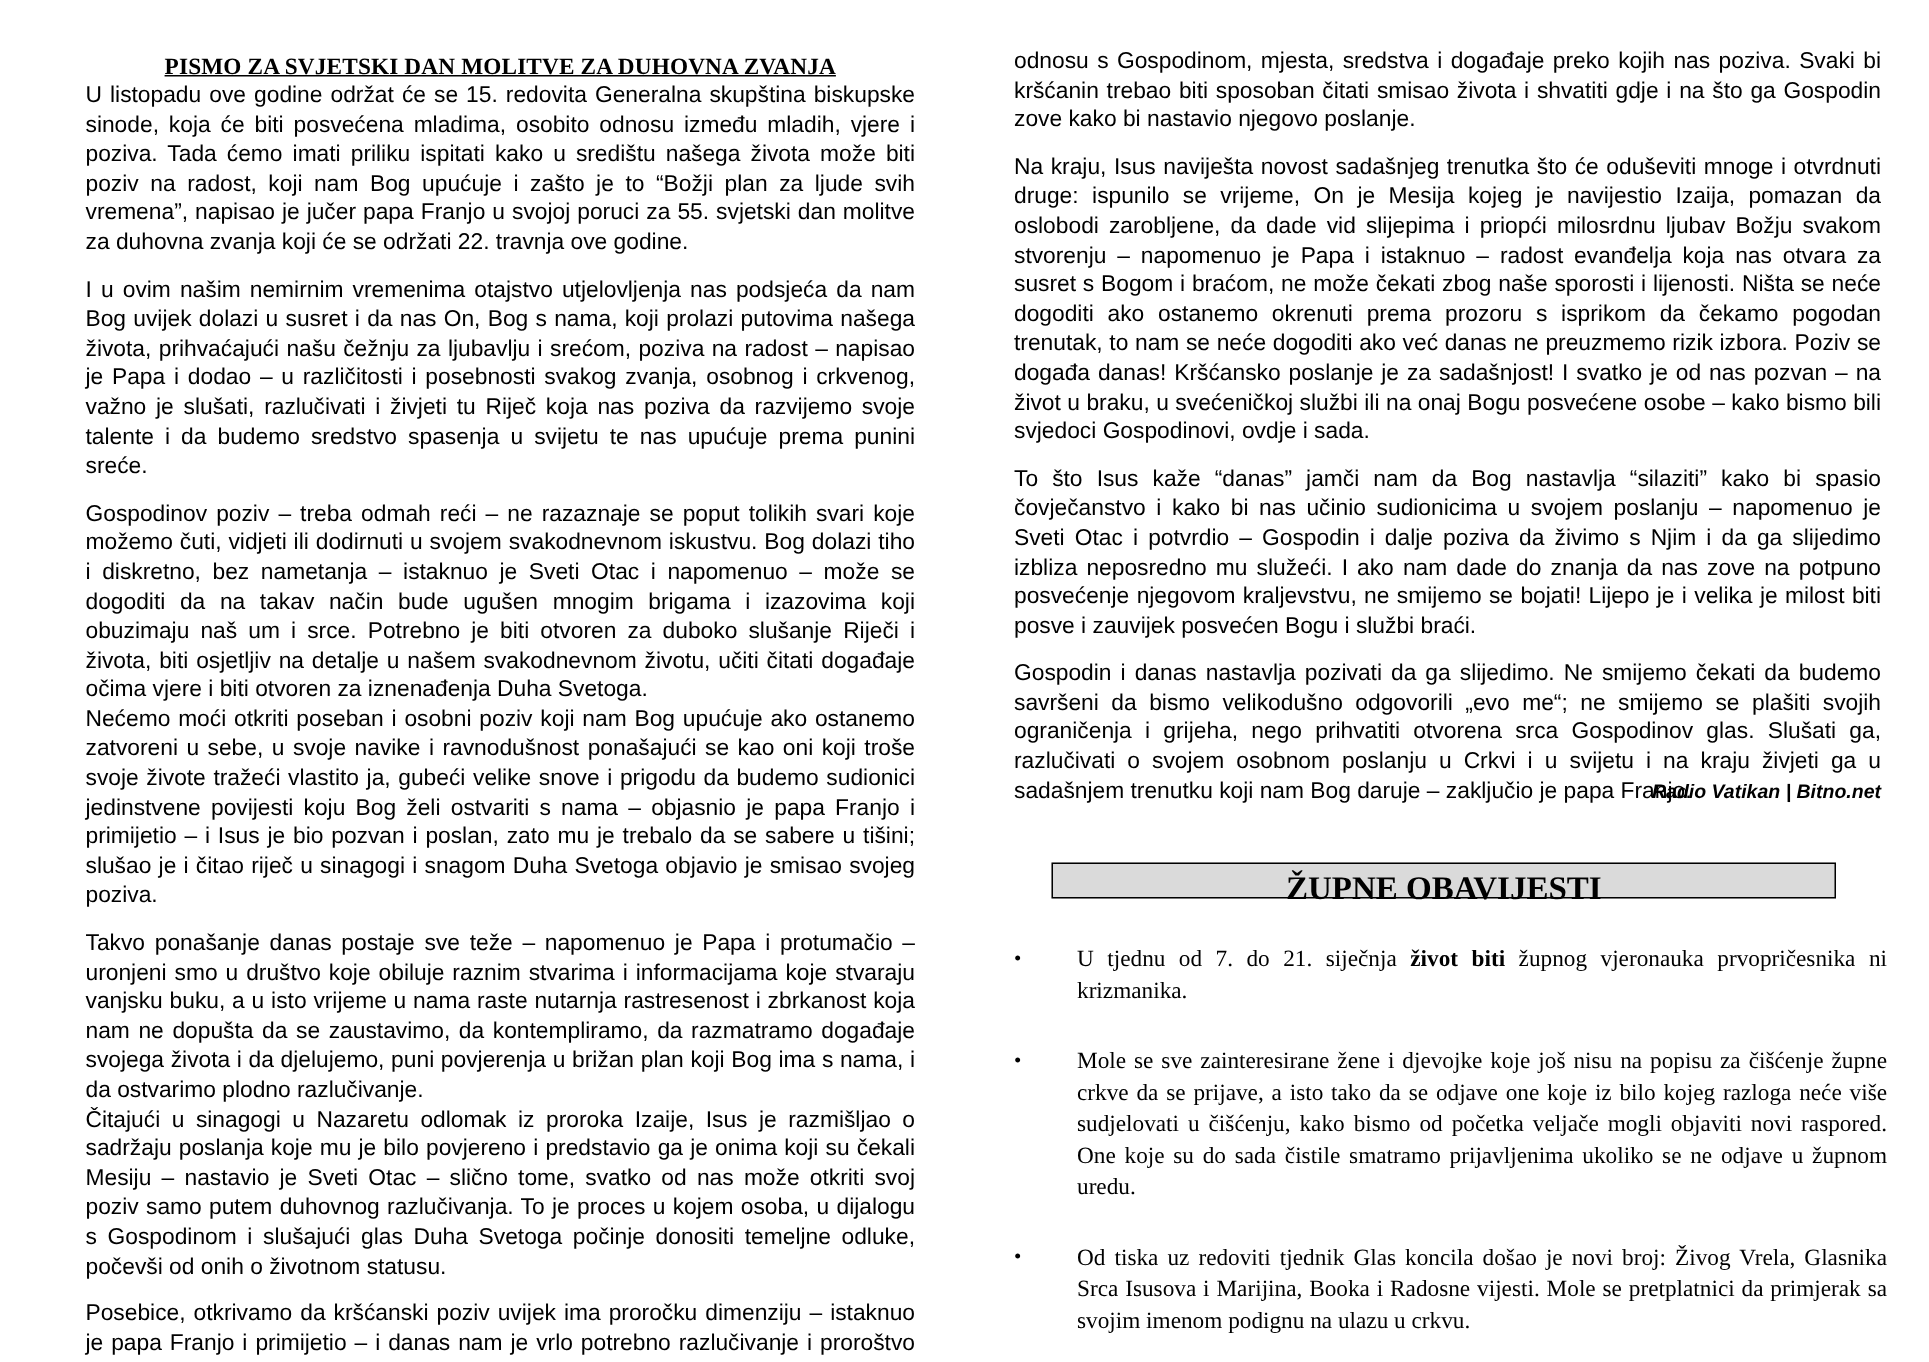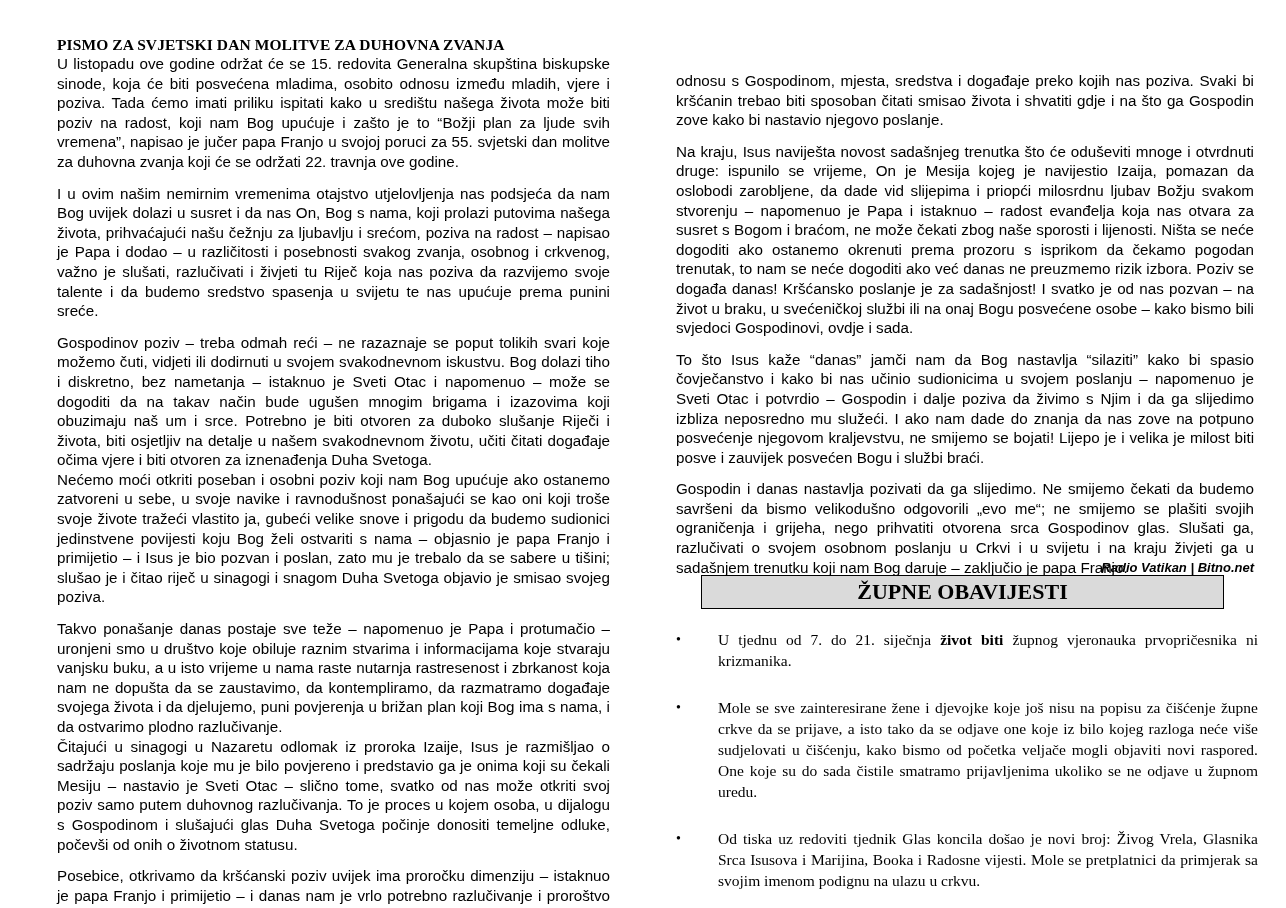--- a/index.html
+++ b/index.html
@@ -1,35 +1,35 @@
 <!DOCTYPE html>
 <html><head>
 <meta charset="utf-8">
 <style>
   html, body { margin: 0; padding: 0; background: #ffffff; }
   body { width: 1286px; height: 908px; overflow: hidden; position: relative; color: #000; }
   .col { position: absolute; top: 0; }
   .left { left: 57px; width: 553px; }
-  .right { left: 676px; width: 578px; margin-top: 40px; }
+  .right { left: 676px; width: 578px; }
   .title {
     font-family: "Liberation Serif", serif; font-weight: bold; font-size: 15.5px;
-    text-align: left; margin: 35px 0 0 0; line-height: 19px; letter-spacing: 0.1px;
+    text-align: center; margin: 35px 0 0 0; line-height: 19px; letter-spacing: 0.1px; text-decoration: underline;
   }
   .para {
     font-family: "Liberation Sans", sans-serif; font-size: 15.2px; line-height: 19.6px;
     text-align: justify; margin: 0;
   }
   .gap { height: 12px; }
   .right .first { margin-top: 31px; }
   .credit {
     font-family: "Liberation Sans", sans-serif; font-weight: bold; font-style: italic;
     font-size: 13px; text-align: right; margin-top: -19px; line-height: 19px;
   }
   .notice-box {
-    position: absolute; left: 701px; top: 575px; width: 523px; height: 34px;
+    position: absolute; left: 701px; top: 575px; width: 523px; height: 24px;
     background: #dadada; border: 1.5px solid #000; box-sizing: border-box;
     font-family: "Liberation Serif", serif; font-weight: bold; font-size: 22px;
     text-align: center; line-height: 32px;
   }
   .notice-list { position: absolute; left: 668px; top: 625px; width: 590px; margin: 0; padding: 0; list-style: none; }
   .notice-item { position: relative; padding-left: 50px; font-family: "Liberation Serif", serif; font-size: 15.5px; line-height: 21px; text-align: justify; }
   .notice-item .bullet { position: absolute; left: 8px; top: 0; font-size: 14px; }
   .notice-item b { font-weight: bold; }
   .n1 { margin-top: 4px; }
   .n2 { margin-top: 26px; }

